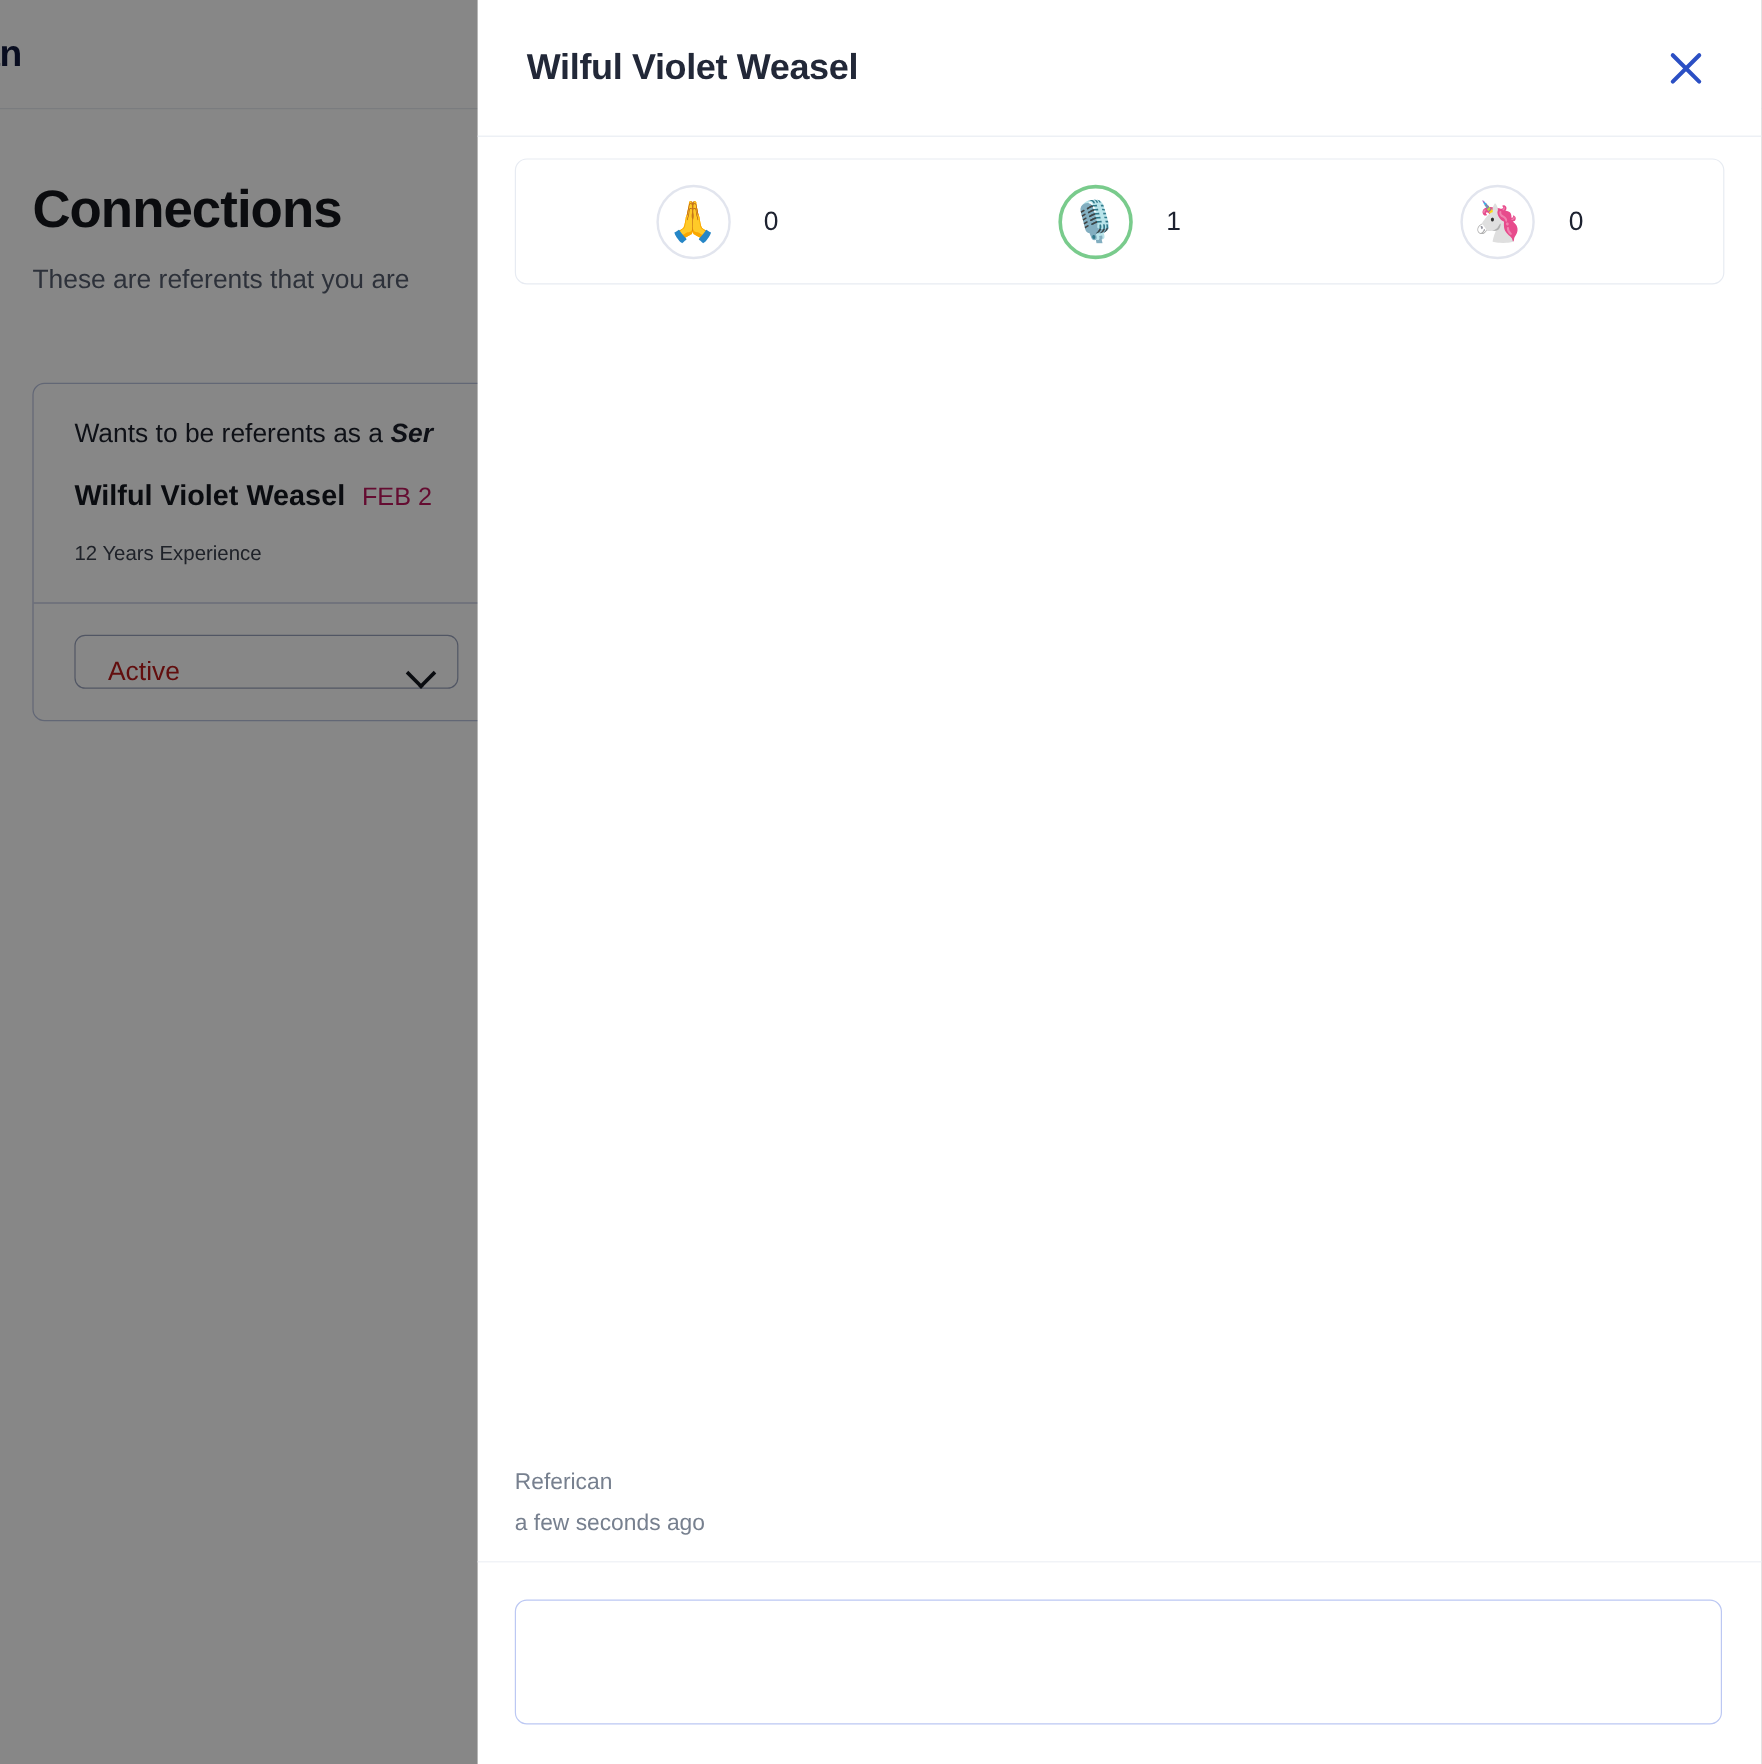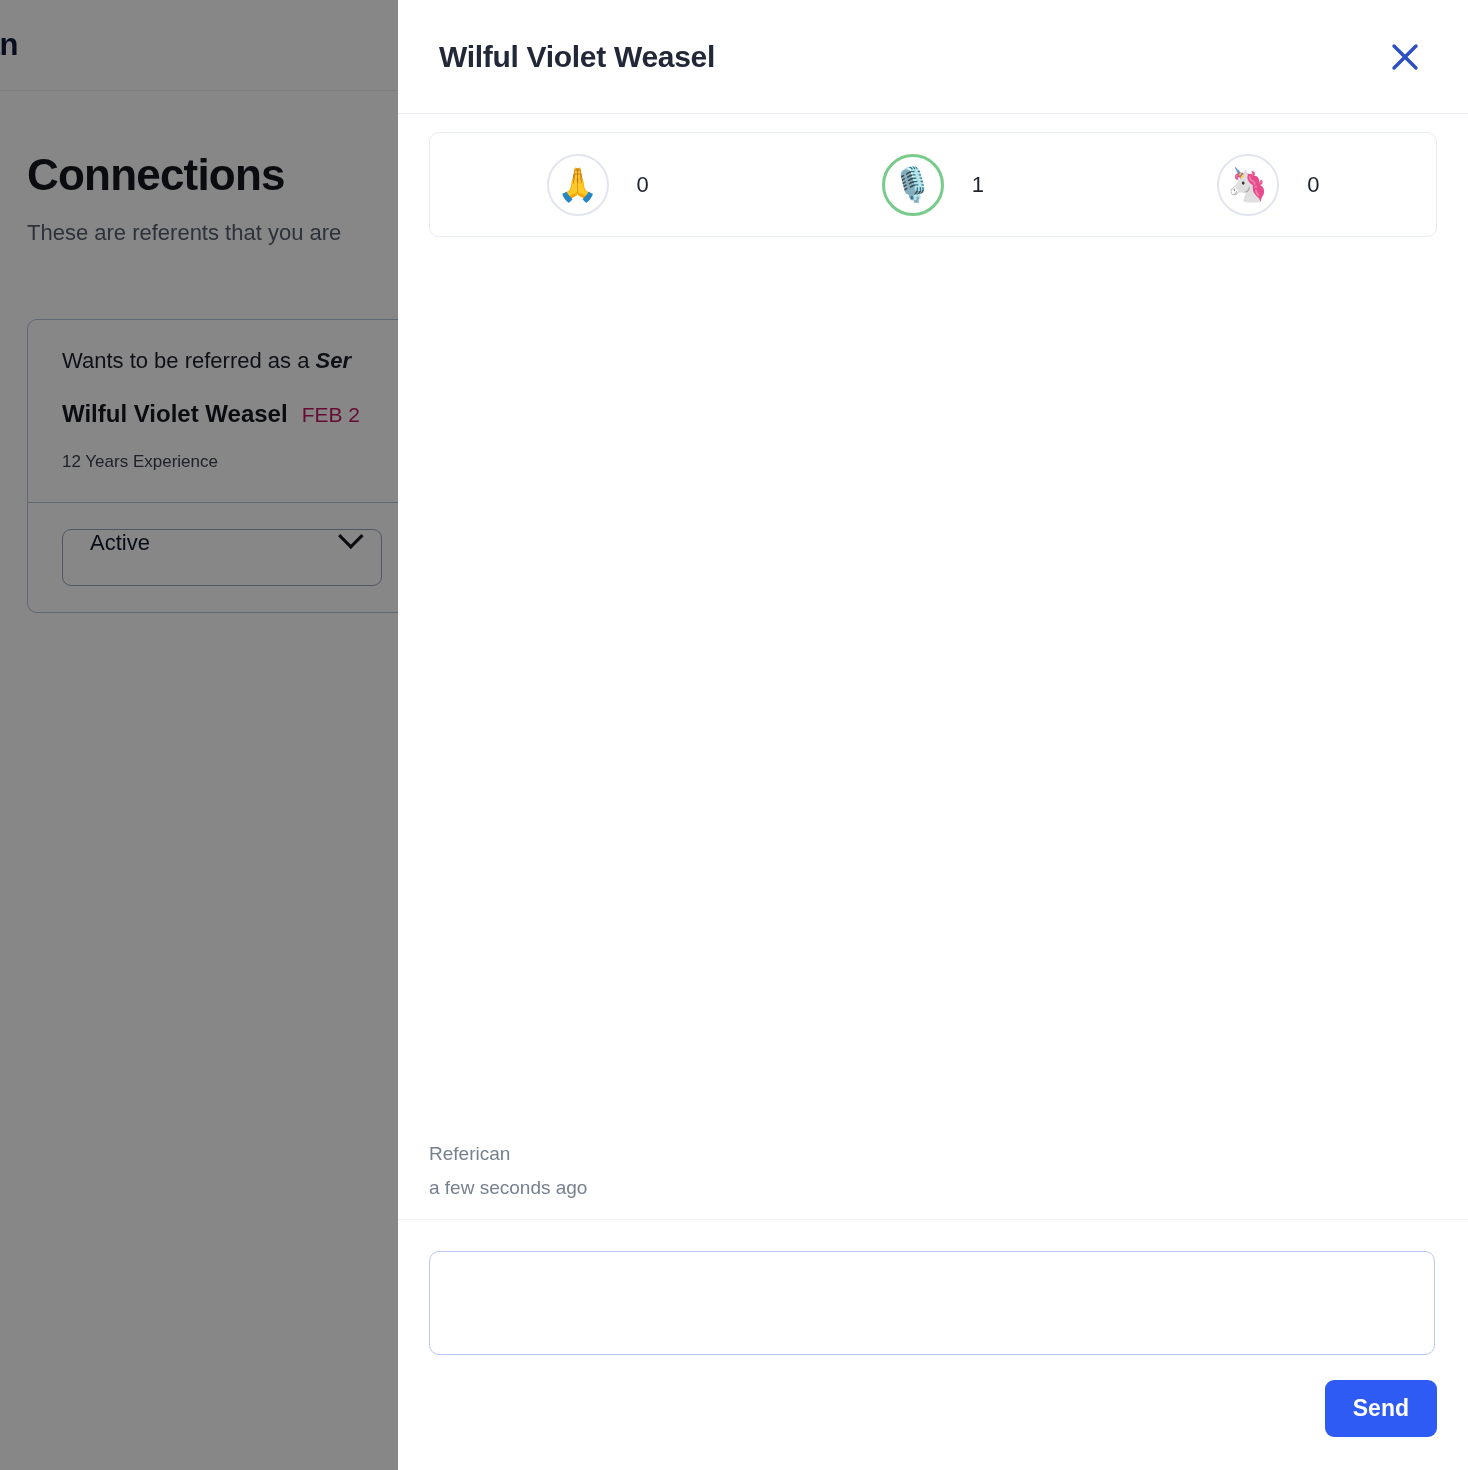--- a/index.html
+++ b/index.html
@@ -104,29 +104,29 @@
     font-size: 17px;
     color: #3b414e;
   }
 
   .bg-card-footer {
     padding: 26px 34px;
   }
 
   .bg-select {
     width: 320px;
-    height: 57px;
+    height: 45px;
     border: 1px solid #9aa3bd;
     border-radius: 9px;
     display: flex;
-    align-items: flex-start;
+    align-items: flex-end;
     justify-content: space-between;
     padding: 0 24px 0 27px;
     font-size: 22px;
-    color: #0f172a;
+    color: #b91c1c;
     background: transparent;
   }
 
   .chev {
     width: 18px; height: 18px;
     border-right: 3px solid #14171f;
     border-bottom: 3px solid #14171f;
     transform: rotate(45deg) translateY(-4px);
   }
 
@@ -304,21 +304,21 @@
       <div class="bg-logo">can</div>
     </div>
 
     <div class="bg-content">
       <div class="bg-title">Connections</div>
       <div class="bg-subtitle">These are referents that you are</div>
 
       <div class="bg-card">
         <div class="bg-card-body">
           <div class="bg-card-line1">
-            <span>Wants to be referred as a </span><b>Ser</b>
+            <span>Wants to be referents as a </span><b>Ser</b>
           </div>
           <div class="bg-card-line2">
             <span class="bg-card-name">Wilful Violet Weasel</span>
             <span class="bg-card-date">FEB 2</span>
           </div>
           <div class="bg-card-line3">12 Years Experience</div>
         </div>
         <div class="bg-card-footer">
           <div class="bg-select">
             <span>Active</span>
@@ -368,20 +368,17 @@
       <div class="msg-row">
         <div class="msg-meta">
           <div>Referican</div>
           <div>a few seconds ago</div>
         </div>
       </div>
     </div>
 
     <div class="composer">
       <textarea class="composer-input" placeholder="" style=""></textarea>
-      <div class="composer-actions">
-        <button class="send-btn">Send</button>
-      </div>
     </div>
 
   </div>
 
 </div>
 
 </body></html>

